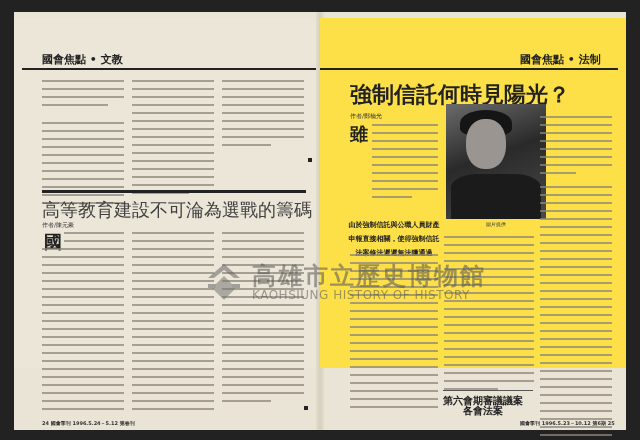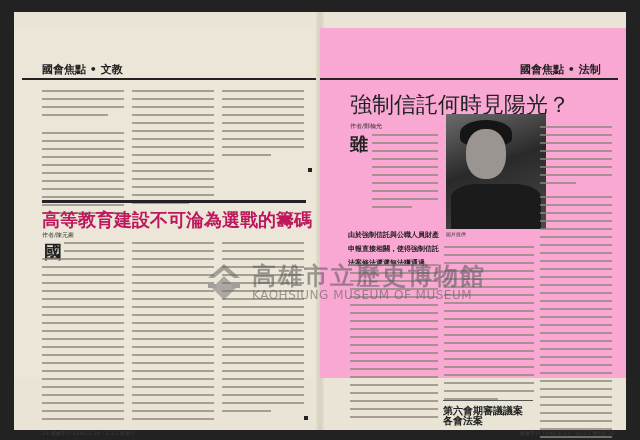--- a/index.html
+++ b/index.html
@@ -1,27 +1,27 @@
 <!DOCTYPE html>
 <html><head>
 <meta charset="utf-8">
 <style>
   html,body{margin:0;padding:0;}
   body{width:640px;height:440px;background:#222;position:relative;overflow:hidden;font-family:"DejaVu Serif",serif;}
   .spread{position:absolute;left:14px;top:12px;width:612px;height:418px;background:#e9e4d6;}
-  .page{position:absolute;top:16px;height:350px;}
+  .page{position:absolute;top:6px;height:350px;}
   .left{left:0;width:306px;background:#ebe6d8;}
-  .right{left:306px;width:306px;background:#f9a8d4;}
+  .right{left:306px;width:306px;background:#fde047;text-align:center;}
   .gutter{position:absolute;left:302px;top:0;width:8px;height:418px;background:linear-gradient(90deg,#e3ddcc,#d6d0bf,#e3ddcc);}
   .section-head{position:absolute;top:34px;font-family:"DejaVu Sans",sans-serif;font-size:11px;font-weight:bold;color:#222;}
   .rule{position:absolute;height:2px;background:#222;}
   .col{position:absolute;}
   .line{height:2px;background:#8d877a;margin:0 0 6px 0;opacity:.75;}
-  .title-l{position:absolute;left:28px;top:180px;font-size:18px;font-weight:bold;color:#be185d;letter-spacing:0;white-space:nowrap;text-align:center;}
-  .title-r{position:absolute;left:30px;top:62px;font-size:22px;font-weight:normal;color:#222;white-space:nowrap;}
+  .title-l{position:absolute;left:28px;top:180px;font-size:18px;font-weight:normal;color:#404040;letter-spacing:0;white-space:nowrap;text-align:center;}
+  .title-r{position:absolute;left:30px;top:62px;font-size:22px;font-weight:bold;color:#222;white-space:nowrap;}
   .byline{position:absolute;font-family:"DejaVu Sans",sans-serif;font-size:6px;color:#333;}
   .dropcap{position:absolute;font-size:18px;font-weight:bold;color:#222;}
   .photo{position:absolute;left:126px;top:86px;width:100px;height:115px;background:linear-gradient(160deg,#6b6b6b,#2a2a2a 45%,#4a4a4a);}
   .photo .face{position:absolute;left:20px;top:15px;width:40px;height:50px;border-radius:45%;background:#9a9590;}
   .photo .hair{position:absolute;left:14px;top:6px;width:52px;height:26px;border-radius:50% 50% 30% 30%;background:#151515;}
   .photo .suit{position:absolute;left:5px;top:70px;width:90px;height:45px;background:#1b1b1b;border-radius:30% 30% 0 0;}
   .caption{position:absolute;left:126px;top:203px;width:100px;font-family:"DejaVu Sans",sans-serif;font-size:5px;color:#333;}
   .pullquote{position:absolute;left:28px;top:200px;width:92px;font-family:"DejaVu Sans",sans-serif;font-size:7px;font-weight:bold;color:#222;line-height:14px;}
   .subhead{position:absolute;left:123px;top:378px;width:80px;font-family:"DejaVu Sans",sans-serif;font-size:10px;font-weight:bold;color:#222;line-height:10px;}
   .folio{position:absolute;top:402px;font-family:"DejaVu Sans",sans-serif;font-size:5px;font-weight:bold;color:#333;}
@@ -301,15 +301,15 @@
   </div>
 
   <div class="watermark">
     <svg class="wm-logo" viewBox="0 0 40 40">
       <polygon points="20,2 36,16 30,16 20,8 10,16 4,16" fill="#666"></polygon>
       <polygon points="20,14 32,26 20,38 8,26" fill="#777"></polygon>
       <rect x="4" y="22" width="8" height="4" fill="#666"></rect>
       <rect x="28" y="22" width="8" height="4" fill="#666"></rect>
     </svg>
     <div class="wm-cn">高雄市立歷史博物館</div>
-    <div class="wm-en">KAOHSIUNG MUSEUM OF MUSEUM</div>
+    <div class="wm-en">KAOHSIUNG HISTORY OF HISTORY</div>
   </div>
 </div>
 
 </body></html>

